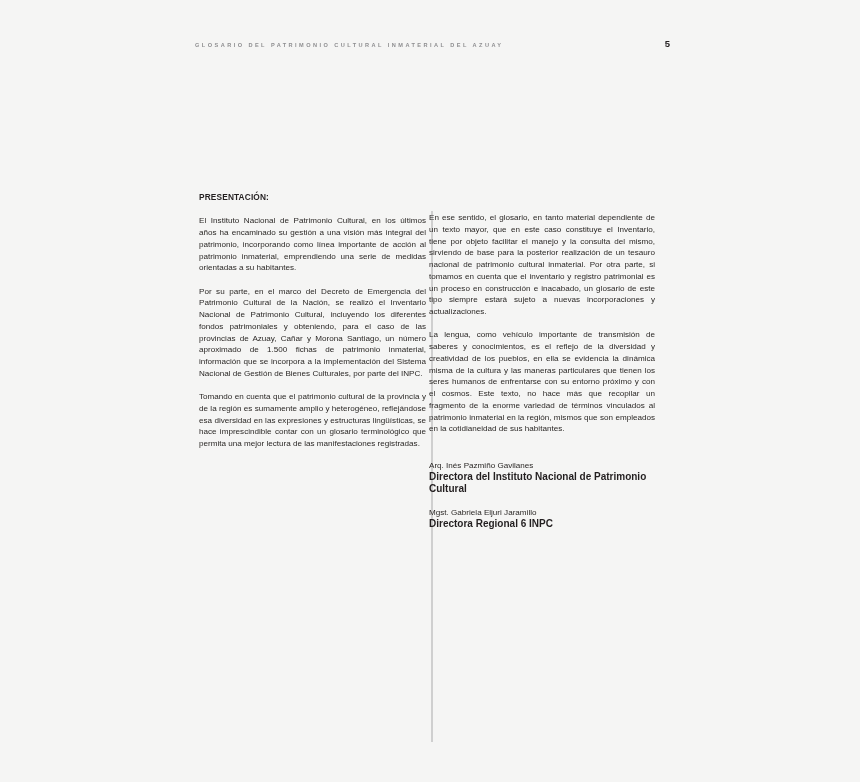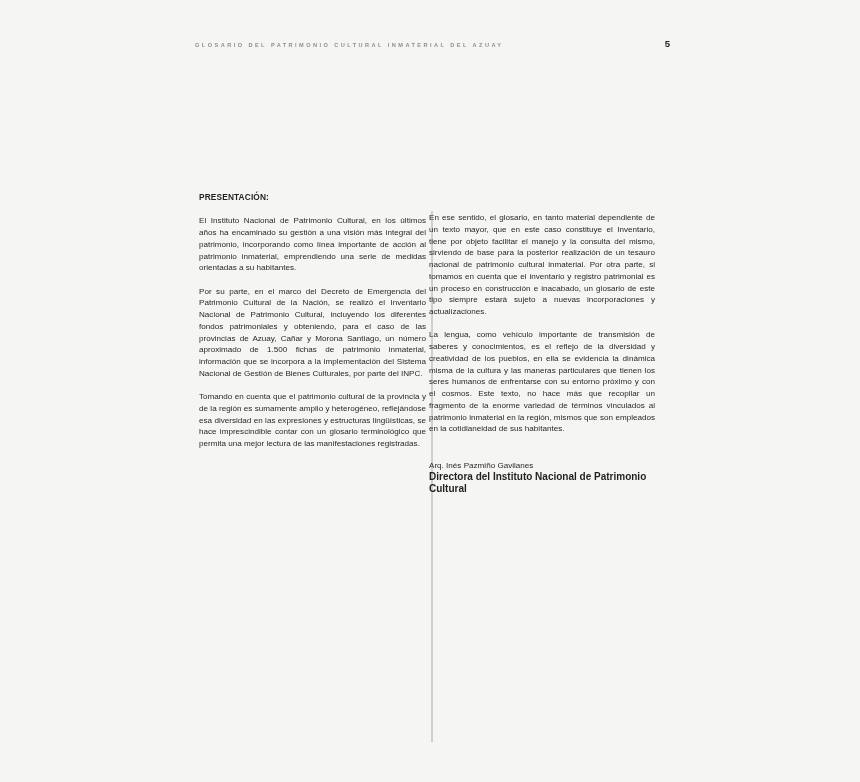--- a/index.html
+++ b/index.html
@@ -132,16 +132,20 @@
 
   <div class="col col-right">
     <p class="body-para">En ese sentido, el glosario, en tanto material dependiente de un texto mayor, que en este caso constituye el Inventario, tiene por objeto facilitar el manejo y la consulta del mismo, sirviendo de base para la posterior realización de un tesauro nacional de patrimonio cultural inmaterial. Por otra parte, si tomamos en cuenta que el inventario y registro patrimonial es un proceso en construcción e inacabado, un glosario de este tipo siempre estará sujeto a nuevas incorporaciones y actualizaciones.</p>
     <p class="body-para">La lengua, como vehículo importante de transmisión de saberes y conocimientos, es el reflejo de la diversidad y creatividad de los pueblos, en ella se evidencia la dinámica misma de la cultura y las maneras particulares que tienen los seres humanos de enfrentarse con su entorno próximo y con el cosmos. Este texto, no hace más que recopilar un fragmento de la enorme variedad de términos vinculados al patrimonio inmaterial en la región, mismos que son empleados en la cotidianeidad de sus habitantes.</p>
 
     <div class="signature-block">
       <div class="signature">
         <span class="sig-name">Arq. Inés Pazmiño Gavilanes</span>
         <span class="sig-role">Directora del Instituto Nacional de Patrimonio Cultural</span>
       </div>
+      <div class="signature">
+        <span class="sig-name">Mgst. Gabriela Eljuri Jaramillo</span>
+        <span class="sig-role">Directora Regional 6 INPC</span>
+      </div>
     </div>
   </div>
 
 </div>
 
 </body></html>

